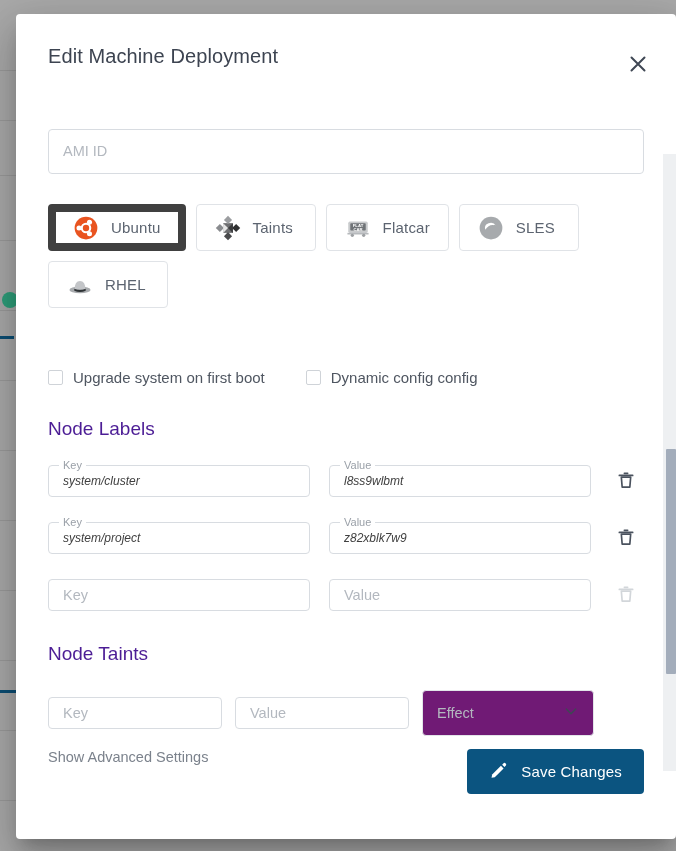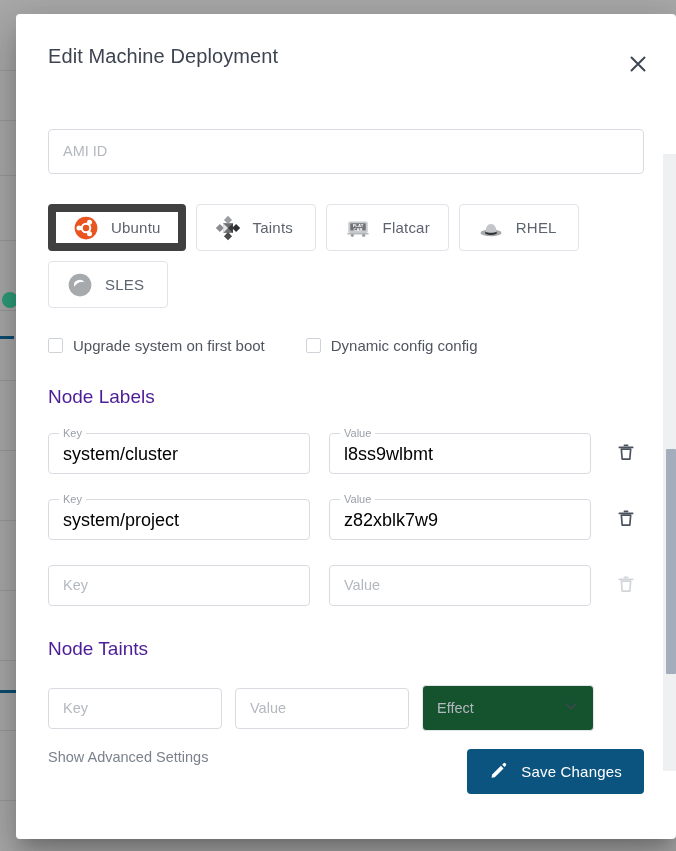--- a/index.html
+++ b/index.html
@@ -80,39 +80,40 @@
     top: 84px; bottom: 90px;
     padding: 0 32px;
     overflow: hidden;
   }
 
   
   .field {
     position: relative;
     border: 1px solid #d8dce1;
     border-radius: 4px;
-    height: 41px;
+    height: 32px;
     background: #fff;
     display: flex;
     align-items: center;
     padding: 0 14px;
   }
   .field .legend {
     position: absolute;
     top: -7px; left: 10px;
     background: #fff;
     padding: 0 4px;
     font-size: 11px;
     color: #9aa0a8;
     line-height: 13px;
   }
   .field .val {
-    font-size: 18px;
-    color: #000000;
+    font-size: 12px;
+    color: #404040;
     line-height: 1;
+    font-style: italic;
   }
   .field .ph {
     font-size: 14.5px;
     color: #b3b8bf;
     line-height: 1;
   }
 
   #ami-field { margin-top: 31px; height: 45px; }
   #ami-field .ph { font-size: 14.5px; }
 
@@ -147,21 +148,21 @@
     letter-spacing: .2px;
   }
   .os-icon { width: 26px; height: 26px; flex: 0 0 26px; display:block; }
 
   
   .check-row {
     margin-top: 29px;
     display: flex;
     align-items: center;
   }
-  .chk-item { display: flex; align-items: center; cursor: pointer; }
+  .chk-item { display: flex; align-items: center; cursor: pointer; margin-top: 32px; }
   .chk-box {
     width: 15px; height: 15px;
     border: 1.5px solid #cfd3d8;
     border-radius: 2px;
     background: #fff;
     flex: 0 0 15px;
   }
   .chk-label {
     margin-left: 10px;
     font-size: 15px;
@@ -204,21 +205,21 @@
   .taint-row .col-v { width: 174px; flex: 0 0 174px; margin-left: 13px; }
   .taint-row .col-e { width: 172px; flex: 0 0 172px; margin-left: 13px; position: relative; }
   .select-field {
     border: 1px solid #e2e5e9;
     border-radius: 4px;
     height: 46px;
     display: flex;
     align-items: center;
     justify-content: space-between;
     padding: 0 14px;
-    background: #14532d;
+    background: #701a75;
     cursor: pointer;
   }
   .select-field .ph { font-size: 14.5px; color: #b3b8bf; }
 
   
   .dlg-footer {
     position: absolute;
     left: 0; right: 0; bottom: 0;
     height: 90px;
     padding: 0 32px;
@@ -352,37 +353,37 @@
             <circle cx="9" cy="25" r="2" fill="#9da0a3"></circle>
             <circle cx="23" cy="25" r="2" fill="#9da0a3"></circle>
           </svg>
         </span>
         <span class="os-label">Flatcar</span>
       </button>
 
       <button class="os-btn">
         <span class="os-icon">
           <svg viewBox="0 0 32 32" width="26" height="26">
+            <circle cx="16" cy="16" r="14" fill="#a7aaad"></circle>
+            <path d="M9 18 q5 -8 13 -5 q-3 -5 -9 -3 q-6 2 -4 8 z" fill="#ffffff"></path>
+            <circle cx="20.5" cy="13.5" r="1.6" fill="#a7aaad"></circle>
+          </svg>
+        </span>
+        <span class="os-label">SLES</span>
+      </button>
+
+      <button class="os-btn">
+        <span class="os-icon">
+          <svg viewBox="0 0 32 32" width="26" height="26">
             <ellipse cx="16" cy="22" rx="13" ry="4.2" fill="#a8abae"></ellipse>
             <path d="M9.5 21 q0 -10 6.5 -10 q6.5 0 6.5 10 z" fill="#c3c5c8"></path>
             <path d="M9 20.5 q7 3 14 0 q0 2.6 0 2.6 q-7 3 -14 0 z" fill="#2f3336"></path>
           </svg>
         </span>
         <span class="os-label">RHEL</span>
-      </button>
-
-      <button class="os-btn">
-        <span class="os-icon">
-          <svg viewBox="0 0 32 32" width="26" height="26">
-            <circle cx="16" cy="16" r="14" fill="#a7aaad"></circle>
-            <path d="M9 18 q5 -8 13 -5 q-3 -5 -9 -3 q-6 2 -4 8 z" fill="#ffffff"></path>
-            <circle cx="20.5" cy="13.5" r="1.6" fill="#a7aaad"></circle>
-          </svg>
-        </span>
-        <span class="os-label">SLES</span>
       </button>
 
     </div>
 
     <div class="check-row">
       <label class="chk-item">
         <span class="chk-box"></span>
         <span class="chk-label">Upgrade system on first boot</span>
       </label>
       <label class="chk-item" id="chk-dynamic">

